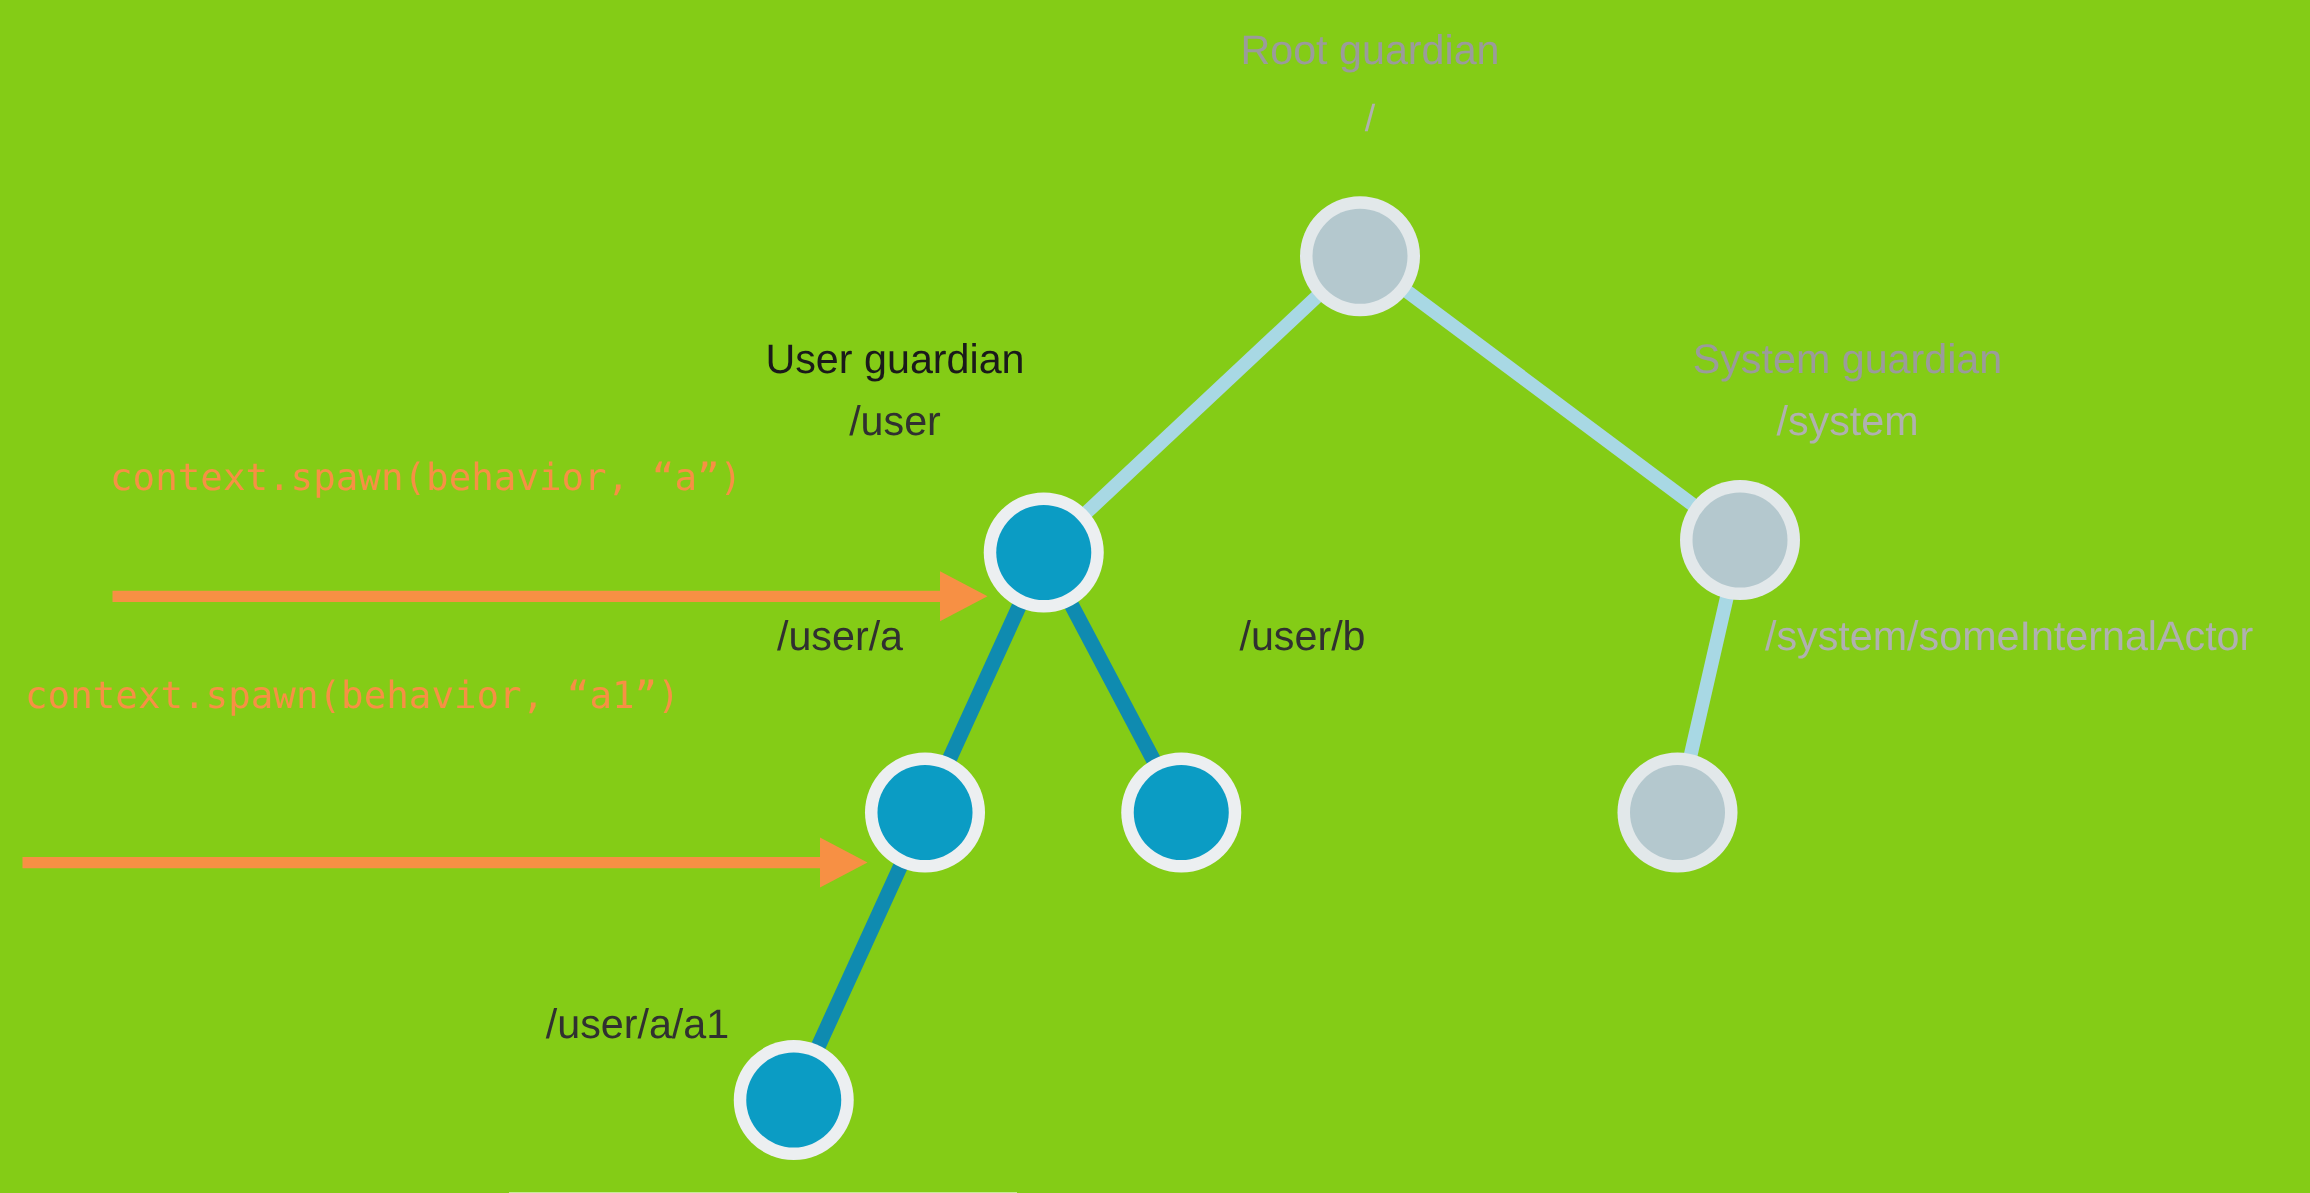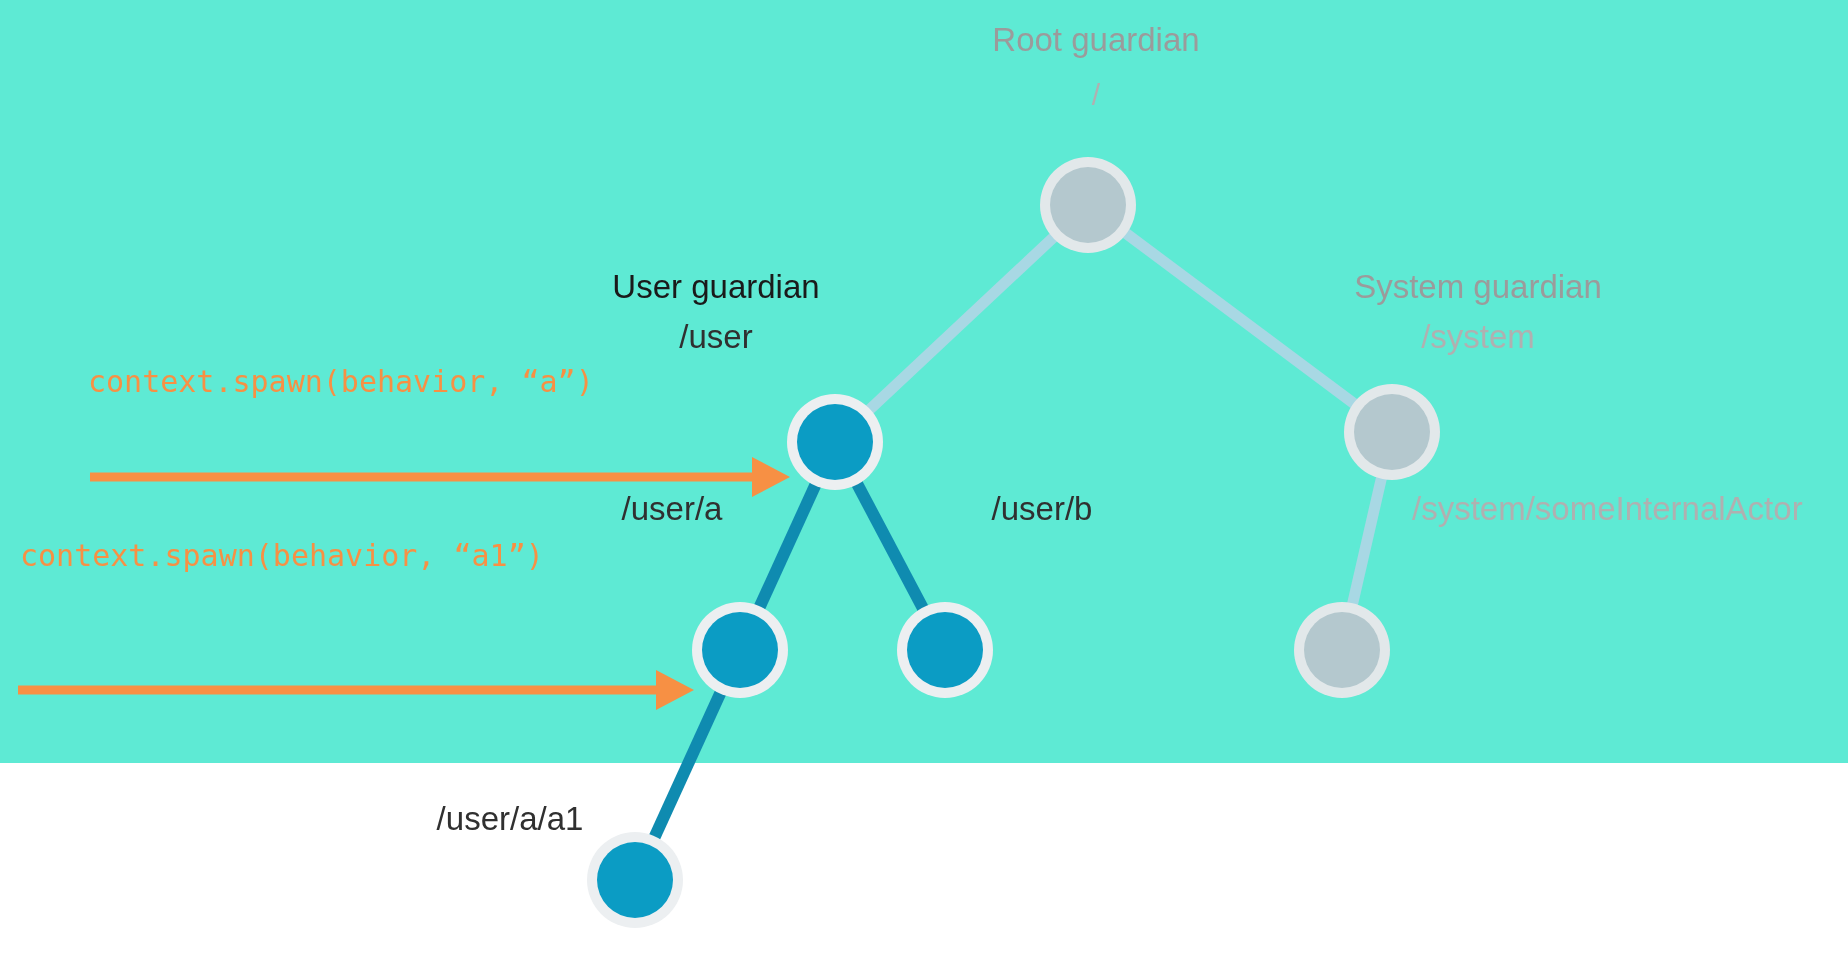--- a/index.html
+++ b/index.html
@@ -10,22 +10,22 @@
   }
   body {
     width: 1848px;
     height: 954px;
     overflow: hidden;
     font-family: "Liberation Sans", sans-serif;
   }
   #diagram-root {
     position: relative;
     width: 1848px;
-    height: 763px;
-    background: #5eead4;
+    height: 954px;
+    background: #84cc16;
   }
   svg#actor-tree {
     display: block;
     width: 1848px;
     height: 954px;
   }
   .lbl {
     font-family: "Liberation Sans", sans-serif;
     font-weight: 400;
   }

